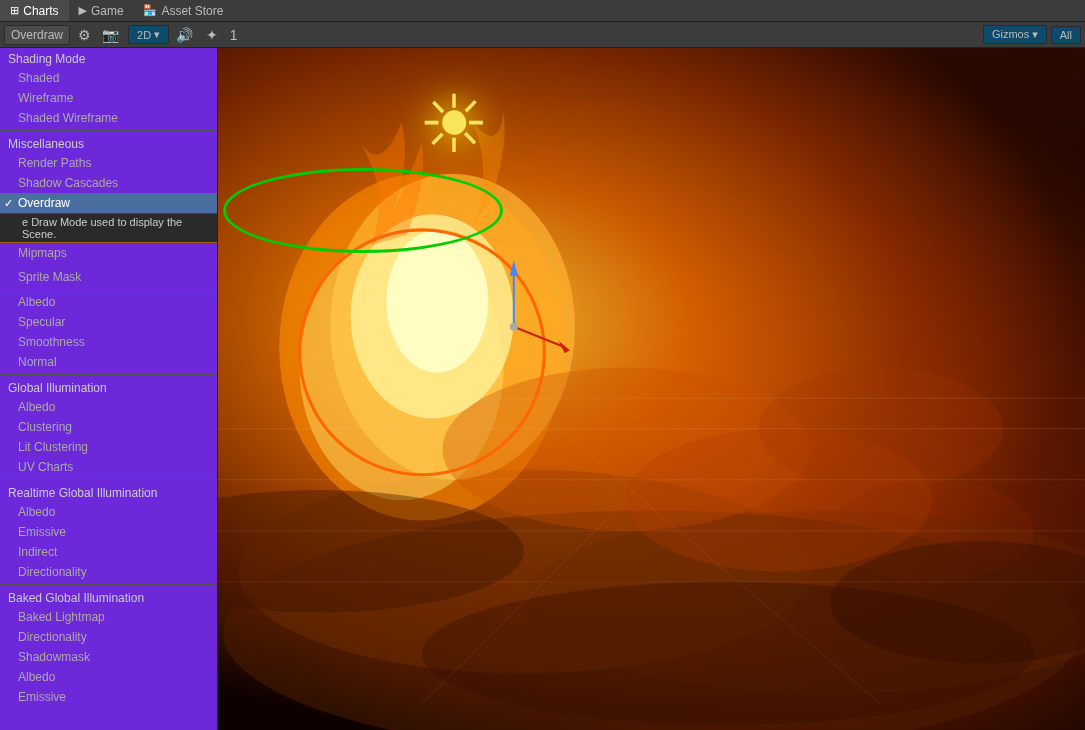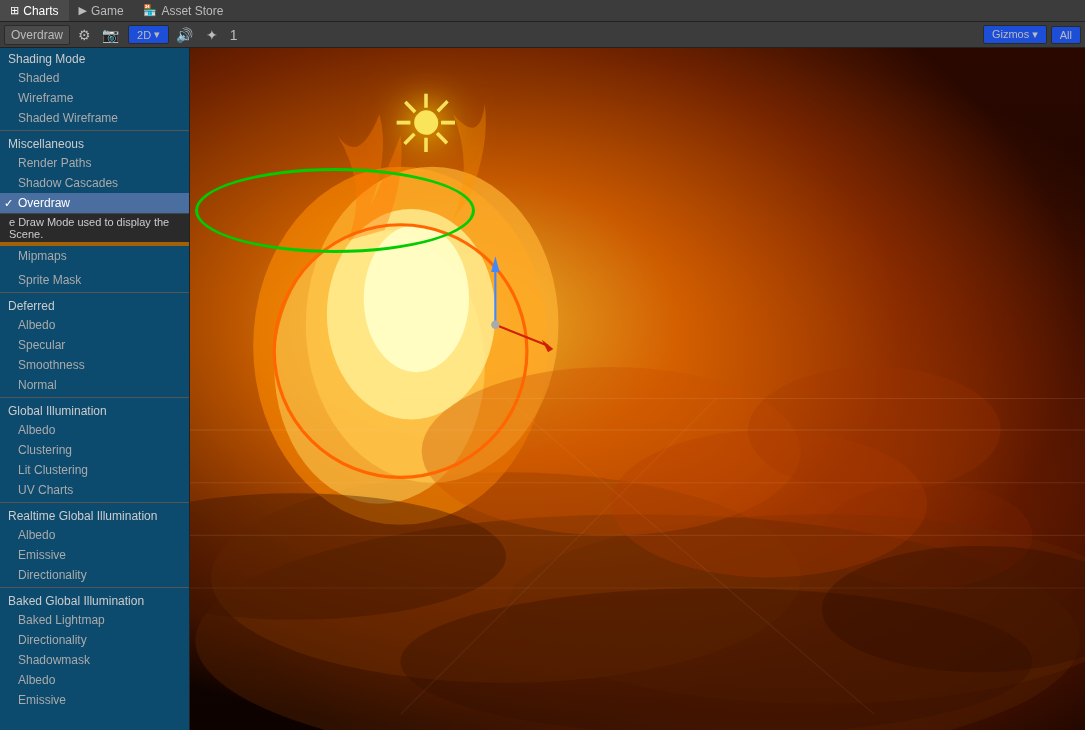--- a/index.html
+++ b/index.html
@@ -55,21 +55,21 @@
       padding: 2px 6px;
       background: #4a4a4a;
       border: 1px solid #2a2a2a;
       border-radius: 2px;
       cursor: pointer;
     }
     .toolbar-dropdown {
       color: #bbb;
       font-size: 11px;
       padding: 2px 8px;
-      background: #1d4ed8;
+      background: #0c4a6e;
       border: 1px solid #2a2a2a;
       border-radius: 2px;
       cursor: pointer;
       display: flex;
       align-items: center;
       gap: 3px;
     }
     .toolbar-icon-btn {
       color: #bbb;
       font-size: 14px;
@@ -78,22 +78,22 @@
     }
 
     
     .main-layout {
       display: flex;
       height: calc(730px - 48px);
     }
 
     
     .left-panel {
-      width: 190px;
-      background: #0c4a6e;
+      width: 218px;
+      background: #6d28d9;
       border-right: 1px solid #222;
       overflow-y: auto;
       flex-shrink: 0;
     }
     .left-panel::-webkit-scrollbar { width: 6px; }
     .left-panel::-webkit-scrollbar-track { background: #2a2a2a; }
     .left-panel::-webkit-scrollbar-thumb { background: #555; }
 
     .menu-section-header {
       color: #ccc;
@@ -242,34 +242,33 @@
       <span>Render Paths</span>
     </div>
     <div class="menu-item">
       <span>Shadow Cascades</span>
     </div>
     <div class="menu-item checked highlighted" style="background:#4a6ea0;color:#fff;">
       <span style="position:absolute;left:4px;color:#fff;font-size:11px;">✓</span>
       <span>Overdraw</span>
     </div>
 
-    <div style="background:#2a2a2a;color:#ccc;font-size:11px;padding:2px 9px;border-top:1px solid #444;border-bottom:4px solid #a16207;">
+    <div style="background:#2a2a2a;color:#ccc;font-size:11px;padding:2px 22px;border-top:1px solid #444;border-bottom:1px solid #a16207;">
       <span>e Draw Mode used to display the Scene.</span>
     </div>
 
     <div class="menu-item">
       <span>Mipmaps</span>
     </div>
     <div class="menu-item" style="margin-top:4px;text-align:right;">
       <span>Sprite Mask</span>
     </div>
 
     <div class="menu-separator"></div>
 
-    <span class="menu-section-header">Deferred</span>
     <div class="menu-item">
       <span>Albedo</span>
     </div>
     <div class="menu-item">
       <span>Specular</span>
     </div>
     <div class="menu-item">
       <span>Smoothness</span>
     </div>
     <div class="menu-item">
@@ -293,20 +292,23 @@
     </div>
 
     <div class="menu-separator"></div>
 
     <span class="menu-section-header">Realtime Global Illumination</span>
     <div class="menu-item">
       <span>Albedo</span>
     </div>
     <div class="menu-item">
       <span>Emissive</span>
+    </div>
+    <div class="menu-item">
+      <span>Indirect</span>
     </div>
     <div class="menu-item">
       <span>Directionality</span>
     </div>
 
     <div class="menu-separator"></div>
 
     <span class="menu-section-header">Baked Global Illumination</span>
     <div class="menu-item">
       <span>Baked Lightmap</span>

